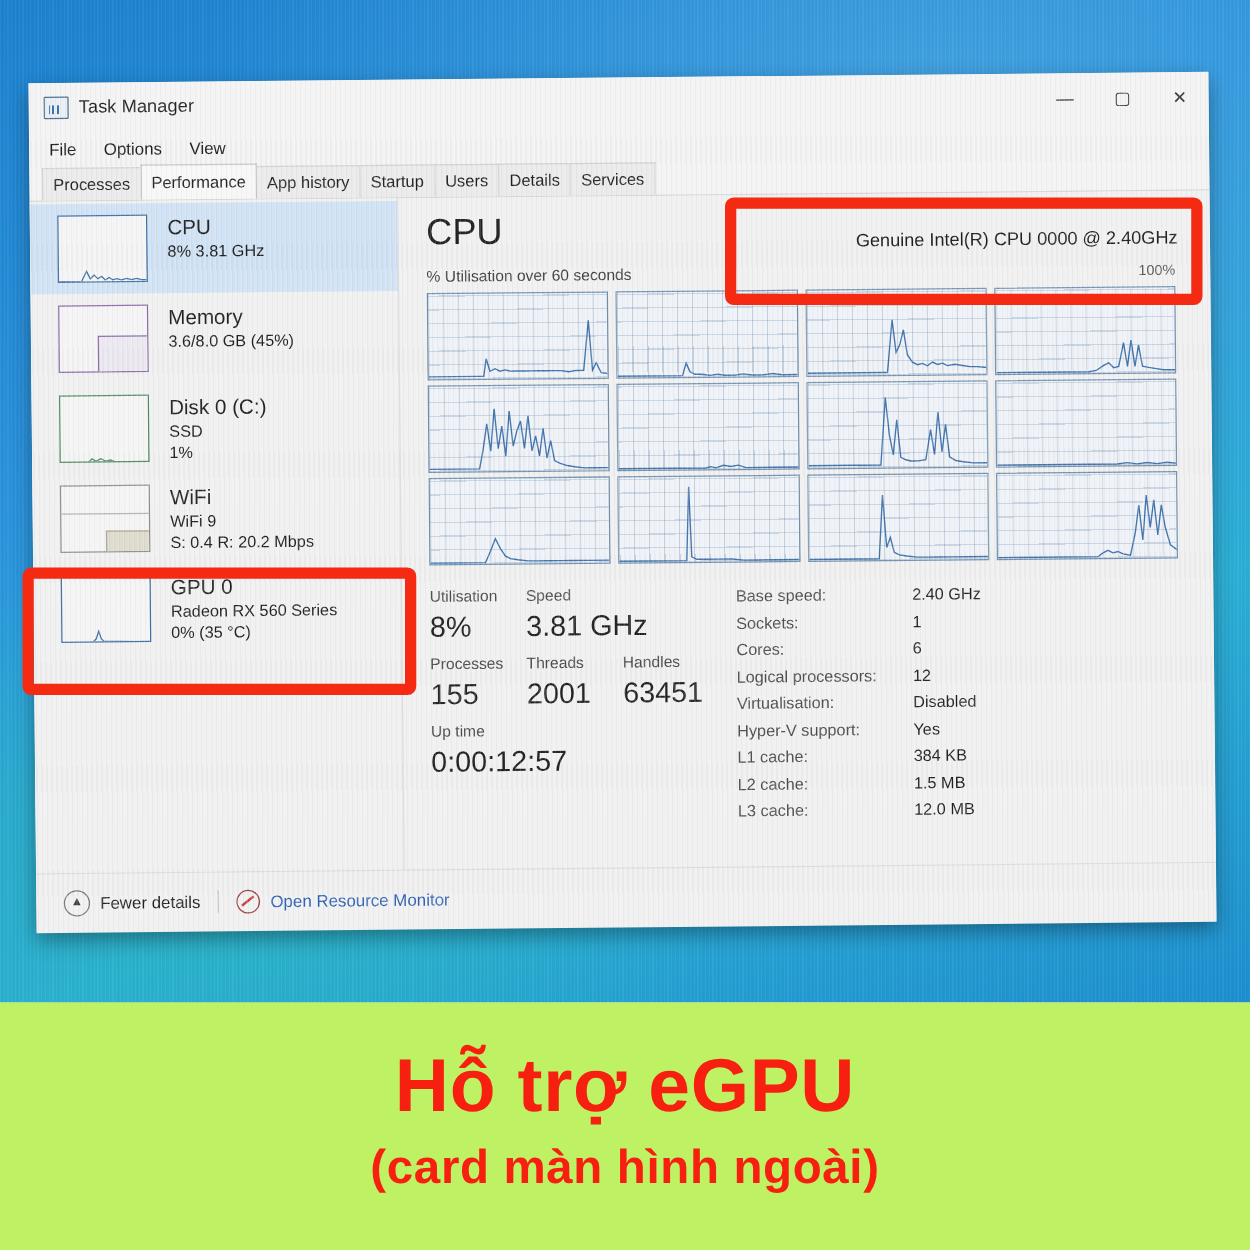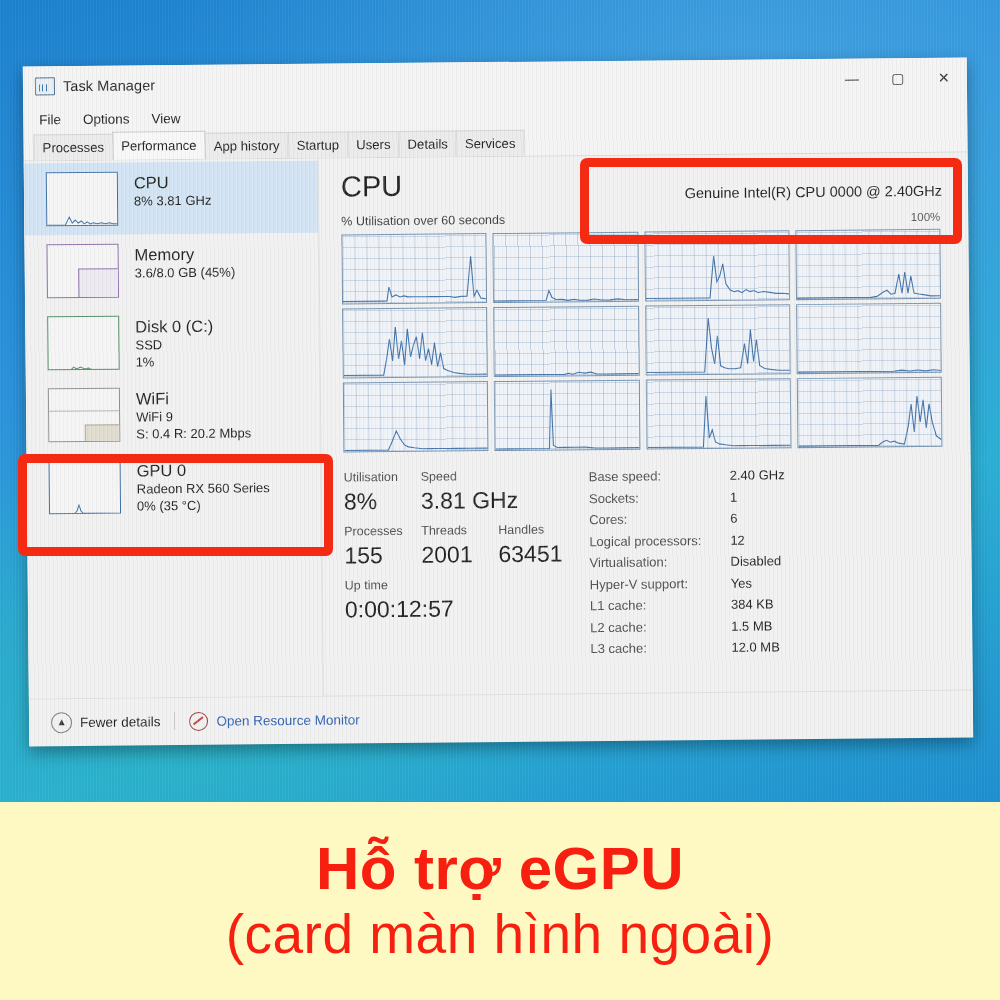--- a/index.html
+++ b/index.html
@@ -248,31 +248,31 @@
     box-sizing: border-box;
     z-index: 60;
   }
   #redbox-cpu { left: 580px; top: 158px; width: 382px; height: 86px; }
   #redbox-gpu { left: 18px; top: 454px; width: 315px; height: 102px; }
 
   
   #caption {
     position: absolute; left: 0; top: 802px;
     width: 1000px; height: 198px;
-    background: #fef9c3;
+    background: #bef264;
     display: flex; flex-direction: column;
     align-items: center; justify-content: center;
     color: #f71f10;
   }
   #cap1 {
     font-size: 60px; font-weight: 700; line-height: 66px;
     letter-spacing: .5px;
   }
   #cap2 {
-    font-size: 55px; font-weight: 400; line-height: 64px;
+    font-size: 38px; font-weight: 700; line-height: 64px;
     letter-spacing: .5px;
   }
 </style>
 </head>
 <body>
 
 <div id="root">
 
   <div id="desktop"></div>
 

